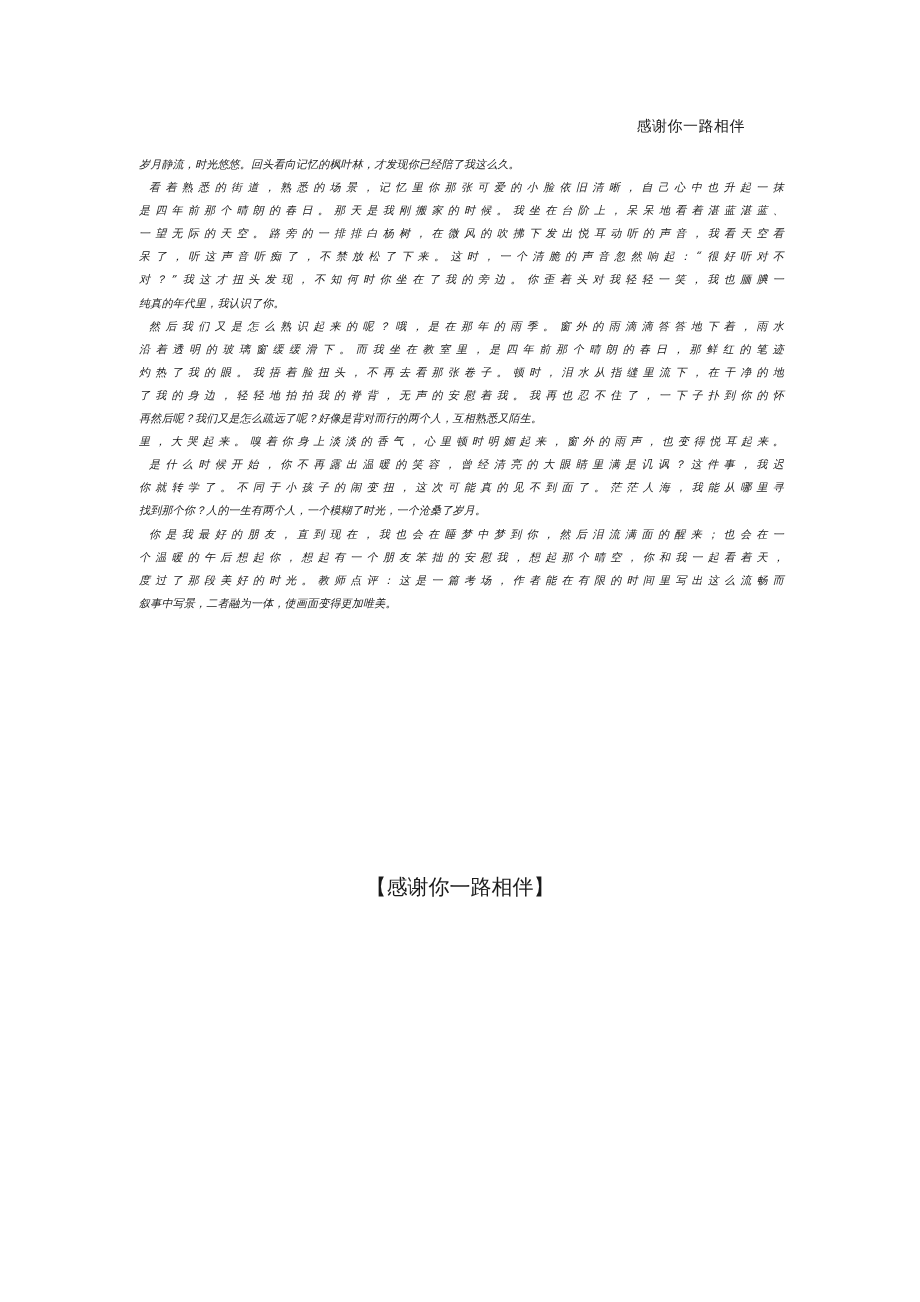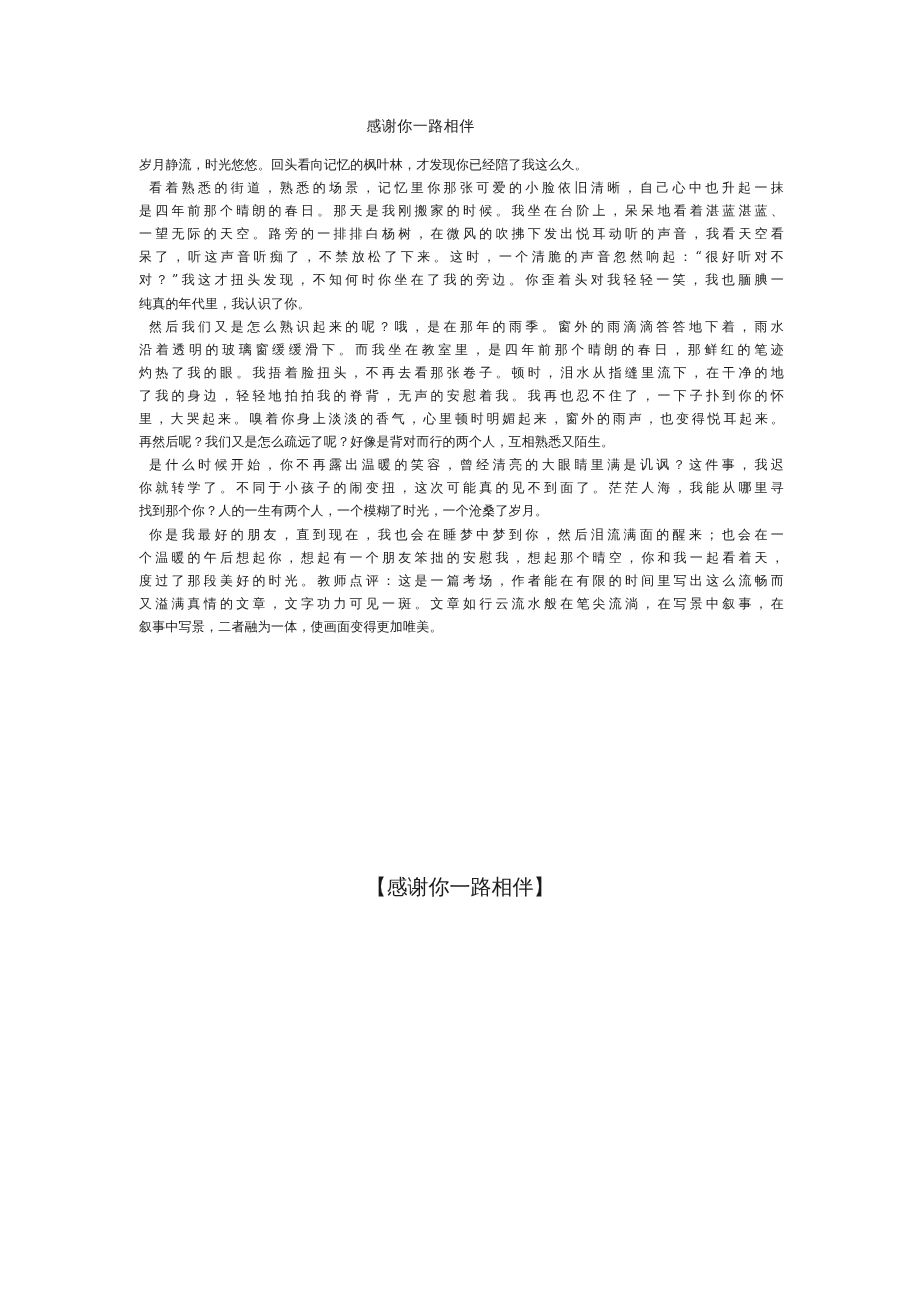--- a/index.html
+++ b/index.html
@@ -1,23 +1,23 @@
 <!DOCTYPE html>
 <html><head>
 <meta charset="utf-8">
 <style>
   html, body { margin: 0; padding: 0; background: #ffffff; }
   body { width: 920px; height: 1302px; position: relative; overflow: hidden;
          font-family: "DejaVu Serif", "Liberation Serif", serif; color: #1a1a1a; }
   .page { position: absolute; left: 0; top: 0; width: 920px; height: 1302px; background: #fff; }
-  .title { position: absolute; left: 0; width: 745px; top: 115px; text-align: center;
-           font-size: 15px; line-height: 22px; letter-spacing: 0.5px; margin-left: 48px; }
+  .title { position: absolute; left: 0; width: 745px; top: 115px; text-align: right;
+           font-size: 15px; line-height: 22px; letter-spacing: 0.5px; }
   .body { position: absolute; left: 139px; top: 153px; width: 645px; }
-  .line { display: block; height: 23.1px; line-height: 23.1px; font-size: 13px;
-          white-space: nowrap; text-align: justify; text-align-last: justify; letter-spacing: 0.2px; }
+  .line { display: block; height: 23.1px; line-height: 23.1px; font-size: 11px;
+          white-space: nowrap; text-align: justify; text-align-last: justify; letter-spacing: 0.2px; font-style: italic; }
   .line.last { text-align-last: left; }
   .line.indent { padding-left: 10px; }
   .footer-title { position: absolute; left: 0; width: 920px; top: 876px; text-align: center;
                   font-size: 21px; line-height: 22px; }
 </style>
 </head>
 <body>
 
 <div class="page">
   <div class="title">感谢你一路相伴</div>
@@ -26,25 +26,24 @@
       <span class="line indent">看着熟悉的街道，熟悉的场景，记忆里你那张可爱的小脸依旧清晰，自己心中也升起一抹</span>
       <span class="line">是四年前那个晴朗的春日。那天是我刚搬家的时候。我坐在台阶上，呆呆地看着湛蓝湛蓝、</span>
       <span class="line">一望无际的天空。路旁的一排排白杨树，在微风的吹拂下发出悦耳动听的声音，我看天空看</span>
       <span class="line">呆了，听这声音听痴了，不禁放松了下来。这时，一个清脆的声音忽然响起：“很好听对不</span>
       <span class="line">对？”我这才扭头发现，不知何时你坐在了我的旁边。你歪着头对我轻轻一笑，我也腼腆一</span>
       <span class="line last">纯真的年代里，我认识了你。</span>
       <span class="line indent">然后我们又是怎么熟识起来的呢？哦，是在那年的雨季。窗外的雨滴滴答答地下着，雨水</span>
       <span class="line">沿着透明的玻璃窗缓缓滑下。而我坐在教室里，是四年前那个晴朗的春日，那鲜红的笔迹</span>
       <span class="line">灼热了我的眼。我捂着脸扭头，不再去看那张卷子。顿时，泪水从指缝里流下，在干净的地</span>
       <span class="line">了我的身边，轻轻地拍拍我的脊背，无声的安慰着我。我再也忍不住了，一下子扑到你的怀</span>
+      <span class="line last">再然后呢？我们又是怎么疏远了呢？好像是背对而行的两个人，互相熟悉又陌生。</span>
       <span class="line">里，大哭起来。嗅着你身上淡淡的香气，心里顿时明媚起来，窗外的雨声，也变得悦耳起来。</span>
-      <span class="line last">再然后呢？我们又是怎么疏远了呢？好像是背对而行的两个人，互相熟悉又陌生。</span>
       <span class="line indent">是什么时候开始，你不再露出温暖的笑容，曾经清亮的大眼睛里满是讥讽？这件事，我迟</span>
       <span class="line">你就转学了。不同于小孩子的闹变扭，这次可能真的见不到面了。茫茫人海，我能从哪里寻</span>
       <span class="line last">找到那个你？人的一生有两个人，一个模糊了时光，一个沧桑了岁月。</span>
       <span class="line indent">你是我最好的朋友，直到现在，我也会在睡梦中梦到你，然后泪流满面的醒来；也会在一</span>
       <span class="line">个温暖的午后想起你，想起有一个朋友笨拙的安慰我，想起那个晴空，你和我一起看着天，</span>
       <span class="line">度过了那段美好的时光。教师点评：这是一篇考场，作者能在有限的时间里写出这么流畅而</span>
-      <span class="line">又溢满真情的文章，文字功力可见一斑。文章如行云流水般在笔尖流淌，在写景中叙事，在</span>
       <span class="line last">叙事中写景，二者融为一体，使画面变得更加唯美。</span>
     </div>
   <div class="footer-title">【感谢你一路相伴】</div>
 </div>
 
 </body></html>

